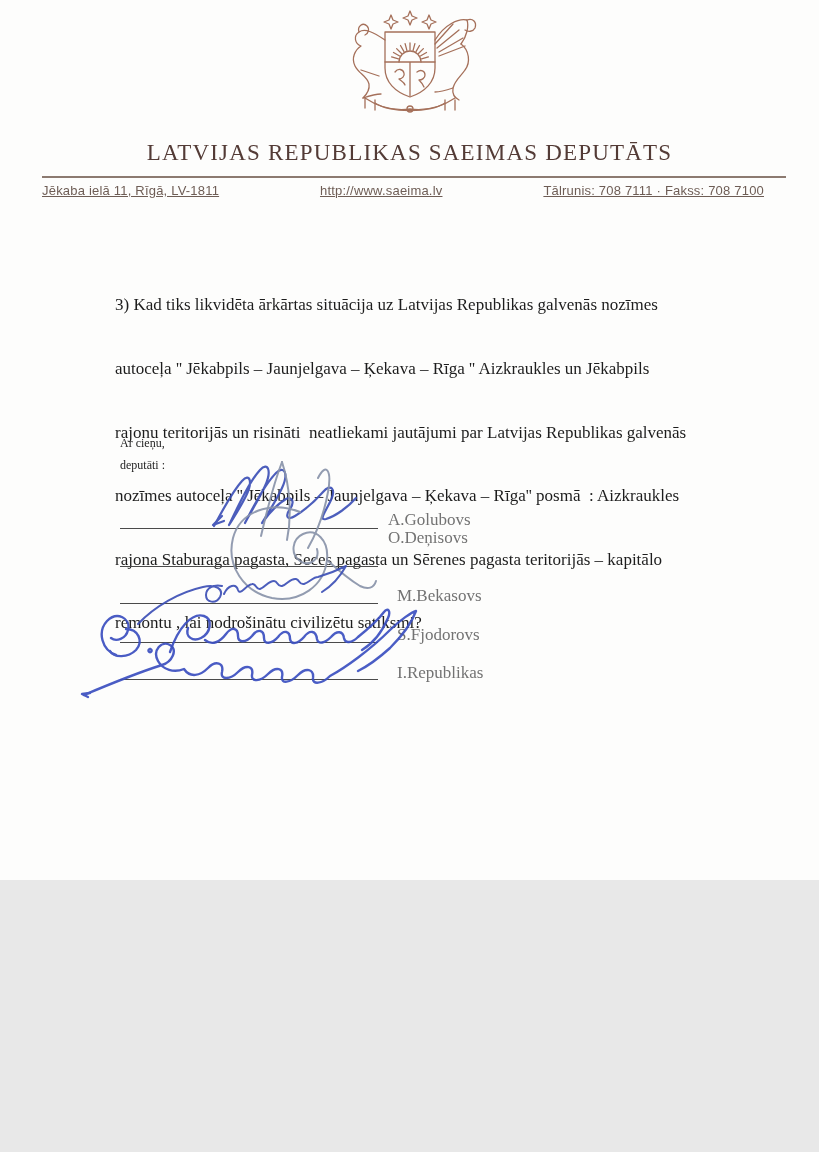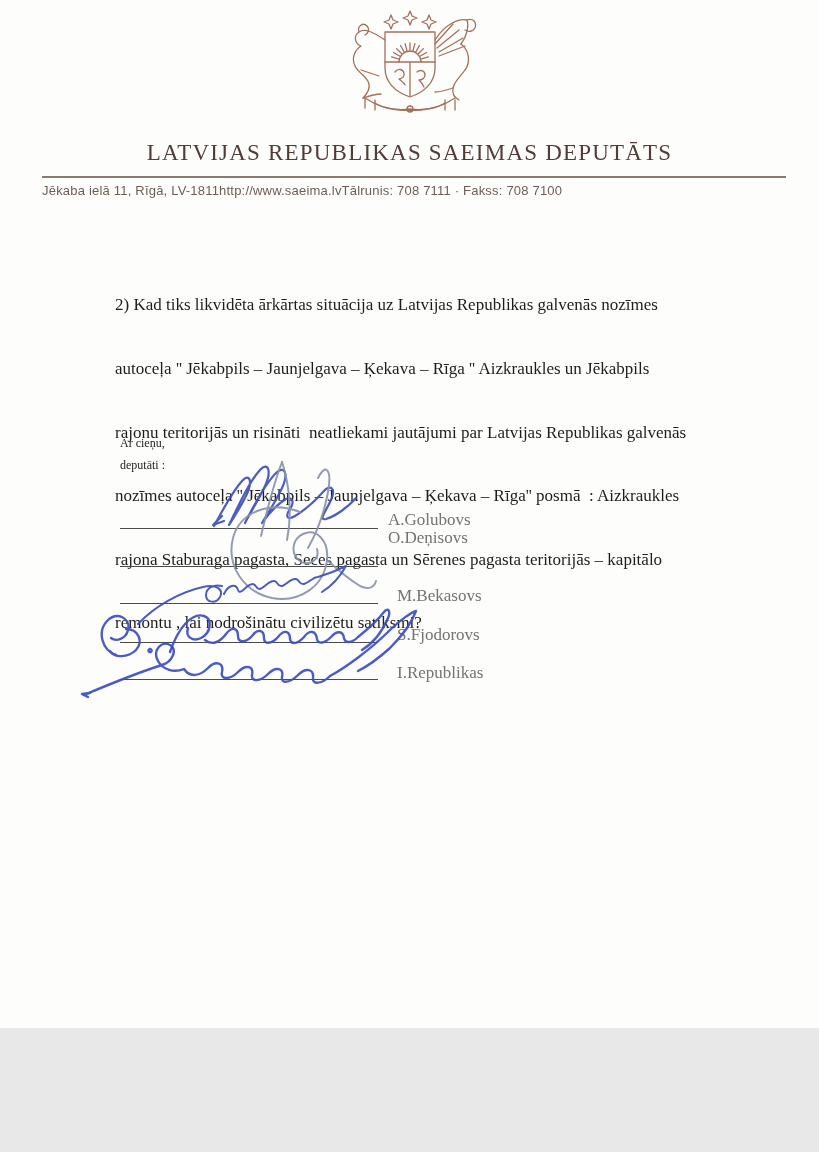--- a/index.html
+++ b/index.html
@@ -1,42 +1,42 @@
 <!DOCTYPE html>
 <html><head>
 <meta charset="utf-8">
 <style>
   html,body{margin:0;padding:0;}
   body{background:#e8e8e8;font-family:"Liberation Serif", serif;}
   .page{
     position:relative;
-    width:819px;height:1028px;
+    width:819px;height:880px;
     margin:0 auto;
     background:#fdfdfc;
     overflow:hidden;
     box-shadow:0 0 6px rgba(0,0,0,.25);
   }
   
   .emblem{position:absolute;left:335px;top:10px;width:150px;height:112px;}
   .lh-title{
     position:absolute;left:0;top:140px;width:819px;
     text-align:center;
     font-size:23px;letter-spacing:1.2px;
     color:#533b36;
     font-family:"Liberation Serif", serif;
   }
   .lh-rule{
     position:absolute;left:42px;top:176px;width:744px;height:0;
     border-top:2px solid #8c7a70;
   }
   .lh-meta{
     position:absolute;left:42px;top:183px;width:722px;
-    display:flex;justify-content:flex-start;align-items:baseline;
+    display:flex;justify-content:space-between;align-items:baseline;
     font-family:"Liberation Sans", sans-serif;
-    font-size:13px;color:#6e5d55;letter-spacing:.2px;
+    font-size:13px;color:#6e5d55;letter-spacing:.2px;text-decoration:underline;
   }
   
   .question{
     position:absolute;left:115px;top:252px;width:606px;
     font-size:17px;line-height:21.2px;color:#1d1d1d;
     white-space:pre-wrap;
   }
   .closing{
     position:absolute;left:120px;top:432px;
     font-size:12px;line-height:22px;color:#1d1d1d;
@@ -92,21 +92,21 @@
 
   <div class="lh-title">LATVIJAS REPUBLIKAS SAEIMAS DEPUTĀTS</div>
   <div class="lh-rule"></div>
   <div class="lh-meta">
     <span>Jēkaba ielā 11, Rīgā, LV-1811</span>
     <span>http://www.saeima.lv</span>
     <span>Tālrunis: 708 7111 · Fakss: 708 7100</span>
   </div>
 
   <div class="question">
-    <div>2) Kad tiks likvidēta ārkārtas situācija uz Latvijas Republikas galvenās nozīmes</div>
+    <div>3) Kad tiks likvidēta ārkārtas situācija uz Latvijas Republikas galvenās nozīmes</div>
     <div>autoceļa '' Jēkabpils – Jaunjelgava – Ķekava – Rīga '' Aizkraukles un Jēkabpils</div>
     <div>rajonu teritorijās un risināti  neatliekami jautājumi par Latvijas Republikas galvenās</div>
     <div>nozīmes autoceļa '' Jēkabpils – Jaunjelgava – Ķekava – Rīga'' posmā  : Aizkraukles</div>
     <div>rajona Staburaga pagasta, Seces pagasta un Sērenes pagasta teritorijās – kapitālo</div>
     <div>remontu , lai nodrošinātu civilizētu satiksmi?</div>
   </div>
 
   <div class="closing">
     <div>Ar cieņu,</div>
     <div>deputāti :</div>

